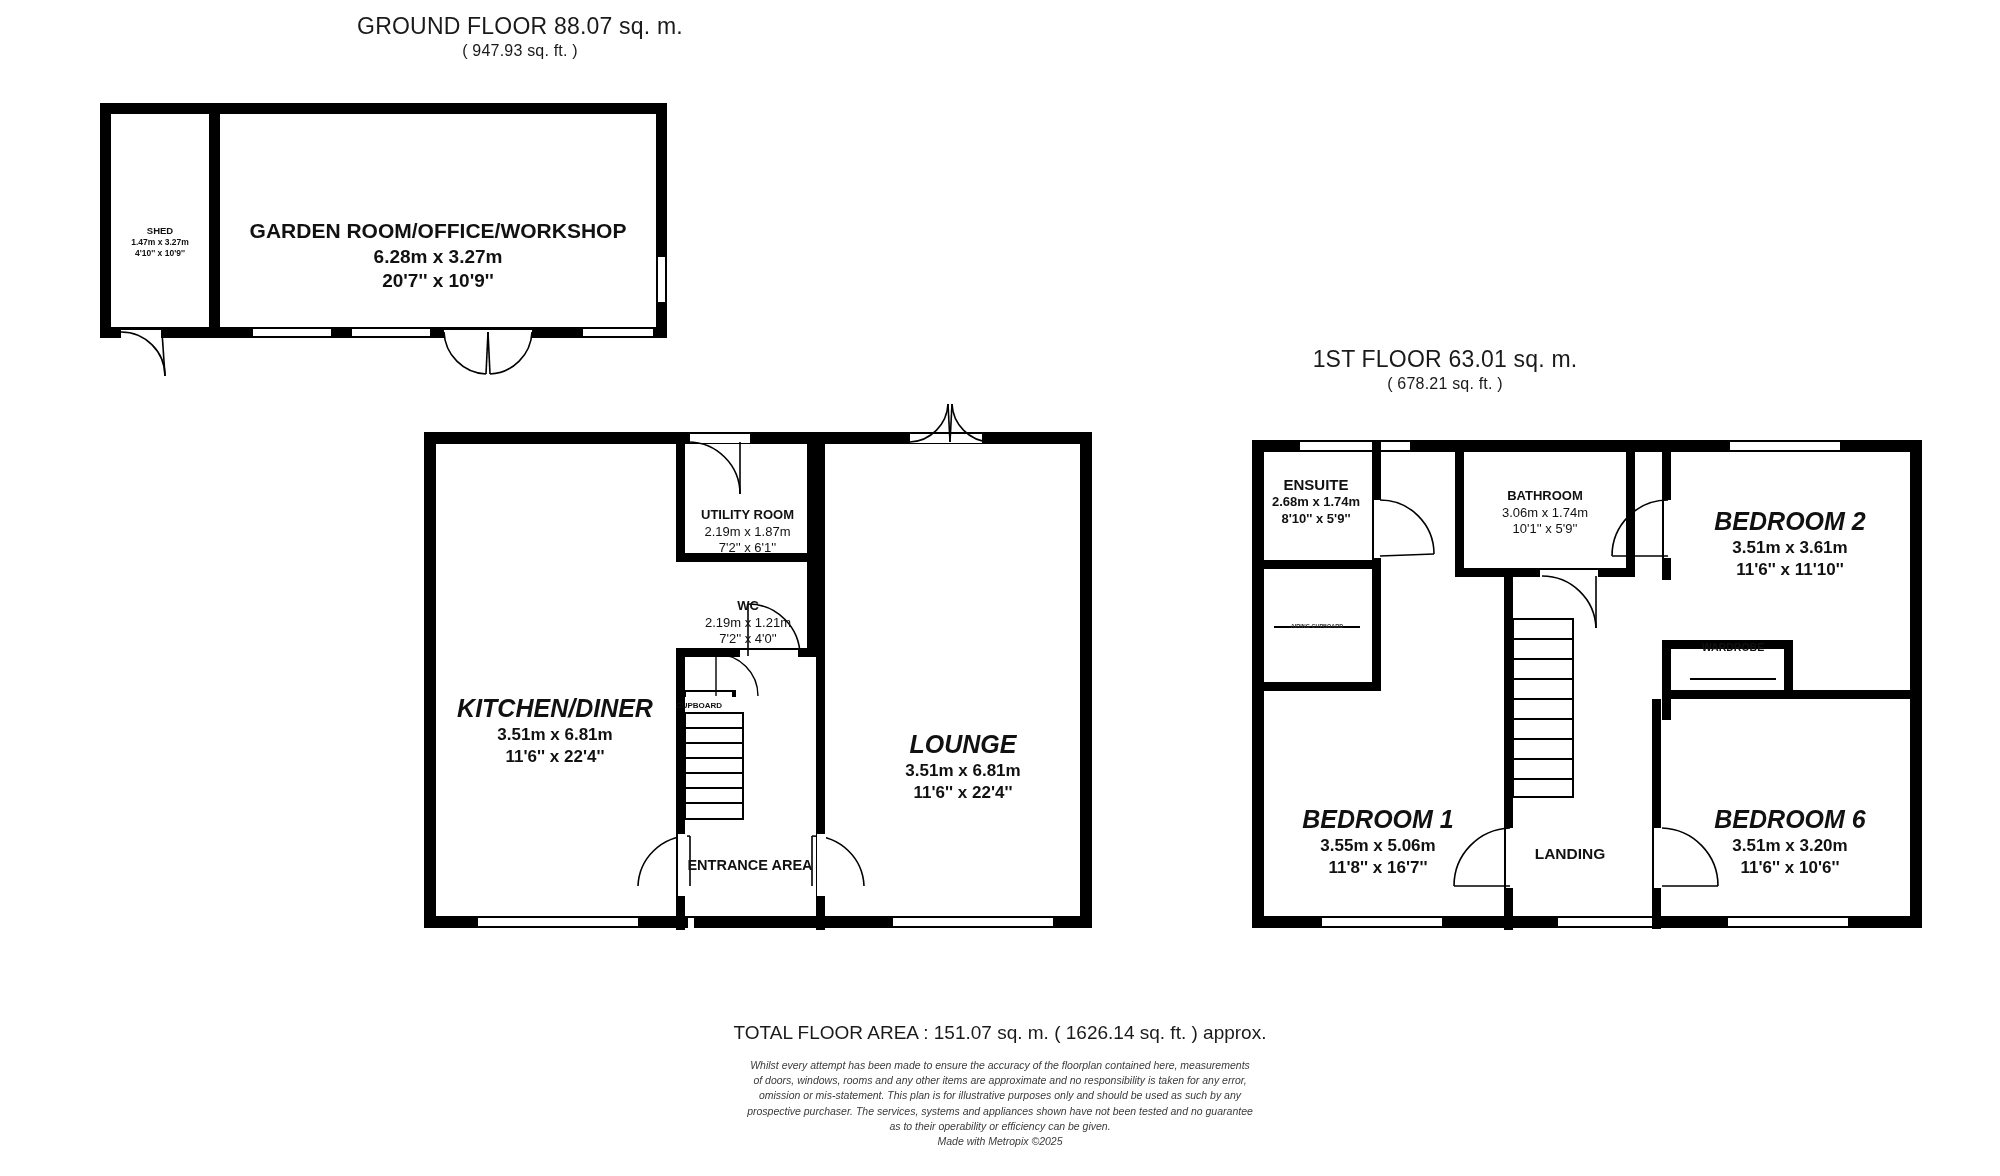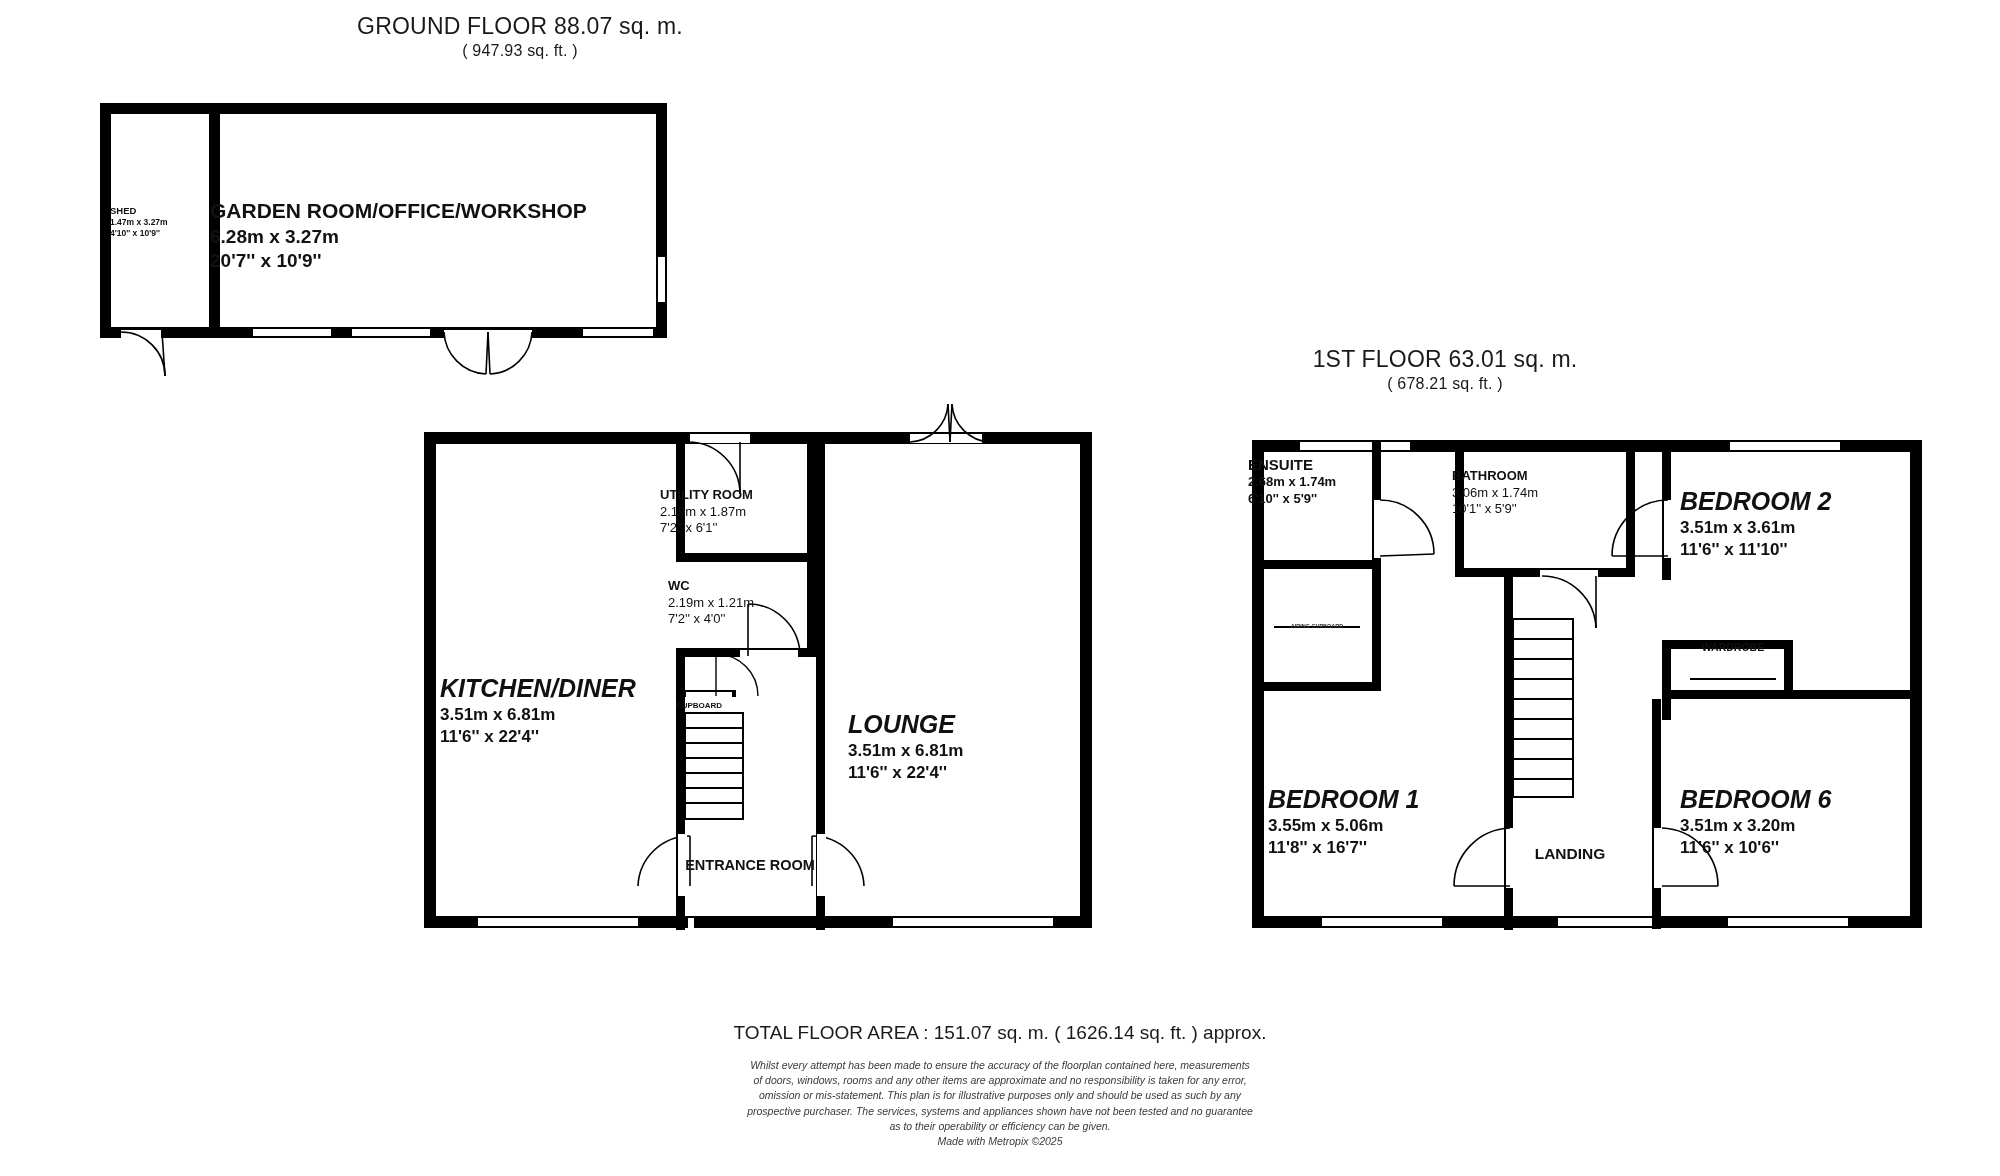--- a/index.html
+++ b/index.html
@@ -71,23 +71,25 @@
     position: absolute;
     background: #ffffff;
     border-left: 2px solid #000;
     border-right: 2px solid #000;
     box-sizing: border-box;
   }
 
   
   .room-label {
     position: absolute;
+    text-align: center;
     line-height: 1.28;
     white-space: nowrap;
     color: #111;
+    margin-top: 20px;
   }
   .room-label .name {
     display: block;
     font-weight: bold;
   }
   .room-label .dim {
     display: block;
   }
   .lbl-xl .name { font-size: 21px; }
   .lbl-xl .dim  { font-size: 19px; font-weight: bold; }
@@ -285,21 +287,21 @@
       <span class="dim">3.51m x 6.81m</span>
       <span class="dim">11'6'' x 22'4''</span>
     </div>
 
     <div class="room-label lbl-lg" style="left:848px; top:708px; width:230px;">
       <span class="name">LOUNGE</span>
       <span class="dim">3.51m x 6.81m</span>
       <span class="dim">11'6'' x 22'4''</span>
     </div>
 
-    <div class="plain-label" style="left:620px; top:857px; width:260px; font-size:14.5px;">ENTRANCE ROOM</div>
+    <div class="plain-label" style="left:620px; top:857px; width:260px; font-size:14.5px;">ENTRANCE AREA</div>
 
     <div class="plain-label" style="left:664px; top:701px; width:70px; font-size:8px;">CUPBOARD</div>
   </div>
 
   <div class="abs floor-title" style="left:1210px; top:345px; width:470px;">
     <span>1ST FLOOR 63.01 sq. m.</span>
     <span class="sub">( 678.21 sq. ft. )</span>
   </div>
 
   <div>
@@ -374,21 +376,21 @@
     <svg class="arc" style="left:1658px; top:826px;" width="66" height="66" viewBox="0 0 66 66">
       <path d="M 4 2 A 58 58 0 0 1 60 60" fill="none" stroke="#000" stroke-width="1.6"></path>
       <line x1="4" y1="60" x2="60" y2="60" stroke="#000" stroke-width="1.6"></line>
     </svg>
 
     <div class="thin" style="left:1274px; top:626px; width:86px; height:2px;"></div>
 
     <div class="room-label lbl-md" style="left:1248px; top:455px; width:136px;">
       <span class="name">ENSUITE</span>
       <span class="dim">2.68m x 1.74m</span>
-      <span class="dim">6'10'' x 5'9''</span>
+      <span class="dim">8'10'' x 5'9''</span>
     </div>
 
     <div class="room-label lbl-sm" style="left:1452px; top:468px; width:186px;">
       <span class="name">BATHROOM</span>
       <span class="dim">3.06m x 1.74m</span>
       <span class="dim">10'1'' x 5'9''</span>
     </div>
 
     <div class="room-label lbl-lg" style="left:1680px; top:485px; width:220px;">
       <span class="name">BEDROOM 2</span>

